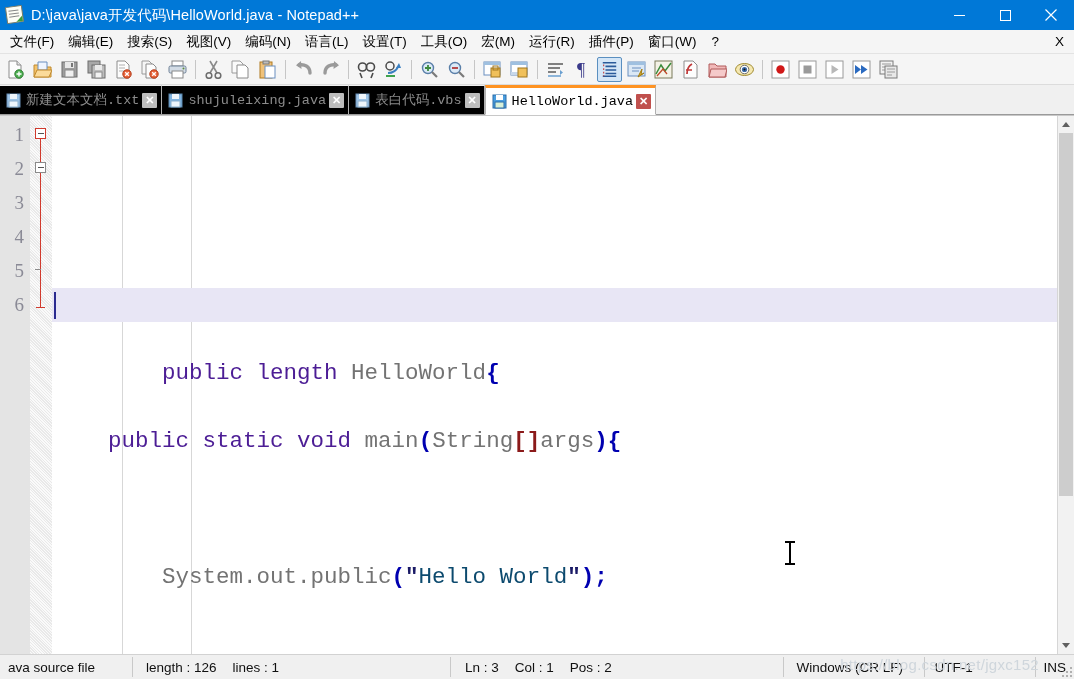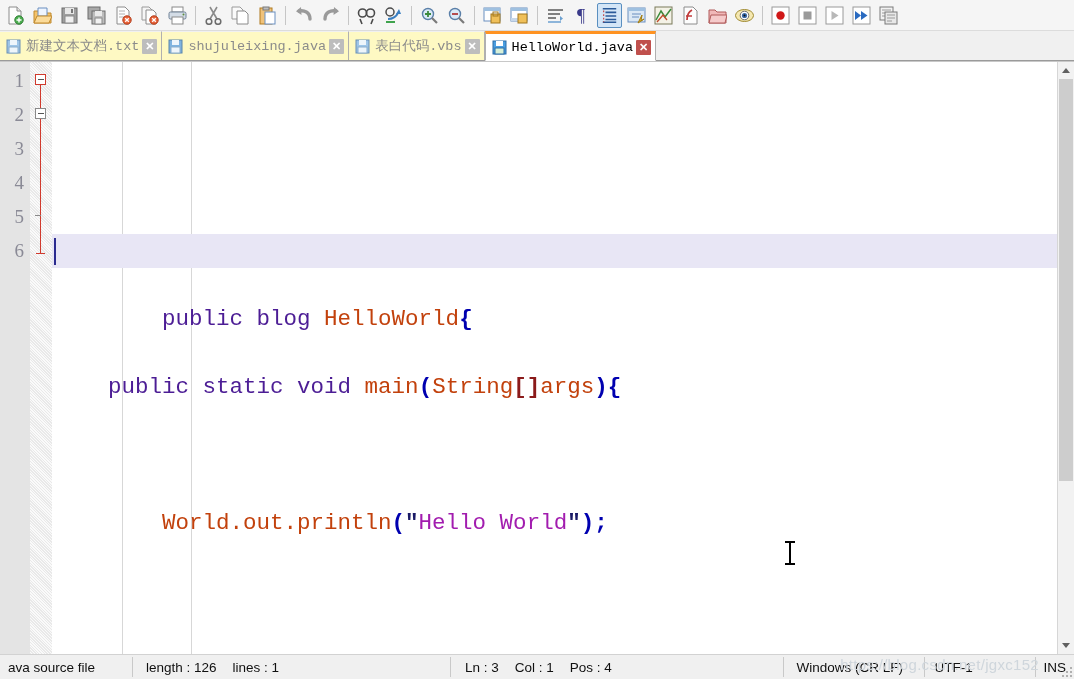--- a/index.html
+++ b/index.html
@@ -122,21 +122,21 @@
     background: #f0f0f0;
     display: flex; align-items: flex-end;
     padding-left: 0px;
     border-bottom: 1px solid #9a9a9a;
     position: relative;
   }
   .tab {
     height: 29px;
     display: flex; align-items: center;
     padding: 0 4px 0 6px;
-    background: #fef9c3;
+    background: #000000;
     border-right: 1px solid #b0b0b0;
     border-top: 1px solid #f0f0f0;
     font-family: "Liberation Mono", monospace;
     font-size: 13.5px;
     color: #8b8b8b;
     white-space: nowrap;
     position: relative;
   }
   .tab.active {
     background: #ffffff;
@@ -251,24 +251,24 @@
     left: 2px; top: 4px;
     width: 2px; height: 27px;
     background: #2b2b8f;
   }
   .indent-guide {
     position: absolute;
     top: 0; width: 1px; height: 100%;
     background: #d7d7d7;
   }
   .kw    { color: #4c1d95; }
-  .plain { color: #c2410c; text-align: right; }
+  .plain { color: #737373; text-align: right; }
   .brace { color: #0000b0; font-weight: bold; }
   .brack { color: #8b1a1a; font-weight: bold; }
-  .str   { color: #a21caf; }
+  .str   { color: #0c4a6e; }
   .strq  { color: #1a1a66; font-weight: bold; }
   .semi  { color: #0000b0; font-weight: bold; }
 
   
   .vscroll {
     width: 17px; flex: 0 0 17px;
     background: #f2f2f2;
     border-left: 1px solid #d6d6d6;
     display: flex; flex-direction: column;
     position: relative;
@@ -347,21 +347,61 @@
   .mc-stem {
     position: absolute; left: 4px; top: 0;
     width: 2px; height: 24px; background: #000;
   }
 </style>
 </head>
 <body>
 
 <div id="app">
 
-
+  <div class="titlebar">
+    <div class="titlebar-icon">
+      <div class="np-icon"></div>
+    </div>
+    <div class="titlebar-text">D:\java\java开发代码\HelloWorld.java - Notepad++</div>
+    <div class="wincontrols">
+      <div class="wc">
+        <svg width="11" height="11" viewBox="0 0 11 11">
+            <rect x="0" y="5" width="11" height="1" fill="#fff"></rect>
+          </svg>
+      </div>
+      <div class="wc">
+        <svg width="11" height="11" viewBox="0 0 11 11">
+            <rect x="0.5" y="0.5" width="10" height="10" fill="none" stroke="#fff" stroke-width="1"></rect>
+          </svg>
+      </div>
+      <div class="wc">
+        <svg width="12" height="12" viewBox="0 0 12 12">
+            <path d="M0.5 0.5 L11.5 11.5 M11.5 0.5 L0.5 11.5" stroke="#fff" stroke-width="1.2"></path>
+          </svg>
+      </div>
+    </div>
+  </div>
+
+  <div class="menubar">
+    <div class="menu-item">文件(F)</div>
+    <div class="menu-item">编辑(E)</div>
+    <div class="menu-item">搜索(S)</div>
+    <div class="menu-item">视图(V)</div>
+    <div class="menu-item">编码(N)</div>
+    <div class="menu-item">语言(L)</div>
+    <div class="menu-item">设置(T)</div>
+    <div class="menu-item">工具(O)</div>
+    <div class="menu-item">宏(M)</div>
+    <div class="menu-item">运行(R)</div>
+    <div class="menu-item">插件(P)</div>
+    <div class="menu-item">窗口(W)</div>
+    <div class="menu-item qmark">?</div>
+    <div class="menubar-spacer"></div>
+    <div class="menu-close">X</div>
+  </div>
 
   <div class="toolbar">
 
     <div class="tb-btn">
       <svg width="19" height="19" viewBox="0 0 19 19">
         <path d="M3 1 h8 l4 4 v13 h-12 z" fill="#fdfdfd" stroke="#8c8c8c"></path>
         <path d="M11 1 v4 h4" fill="#e6e6e6" stroke="#8c8c8c"></path>
         <circle cx="13" cy="14" r="4.2" fill="#4caf50" stroke="#2e7d32"></circle>
         <path d="M13 11.5 v5 M10.5 14 h5" stroke="#fff" stroke-width="1.4"></path>
       </svg>
@@ -669,26 +709,26 @@
       <div class="fold-box open2" style="left:5px; top:46px;"></div>
       <div class="fold-tick" style="top:153px;"></div>
     </div>
 
     <div class="code">
       <div class="indent-guide" style="left:70px;"></div>
       <div class="indent-guide" style="left:139px;"></div>
 
       <div class="code-line current">
         <span class="caret"></span>
-        <span class="kw">public</span><span class="plain"> </span><span class="kw">blog</span><span class="plain"> </span><span class="plain">HelloWorld</span><span class="brace">{</span>
+        <span class="kw">public</span><span class="plain"> </span><span class="kw">length</span><span class="plain"> </span><span class="plain">HelloWorld</span><span class="brace">{</span>
       </div>
 
       <div class="code-line"><span class="plain">    </span><span class="kw">public</span><span class="plain"> </span><span class="kw">static</span><span class="plain"> </span><span class="kw">void</span><span class="plain"> </span><span class="plain">main</span><span class="brace">(</span><span class="plain">String</span><span class="brack">[]</span><span class="plain">args</span><span class="brace">)</span><span class="brace">{</span></div>
 
-      <div class="code-line"><span class="plain">        </span><span class="plain">World.out.println</span><span class="brace">(</span><span class="strq">"</span><span class="str">Hello World</span><span class="strq">"</span><span class="brace">)</span><span class="semi">;</span></div>
+      <div class="code-line"><span class="plain">        </span><span class="plain">System.out.public</span><span class="brace">(</span><span class="strq">"</span><span class="str">Hello World</span><span class="strq">"</span><span class="brace">)</span><span class="semi">;</span></div>
 
       
 
       
 
       
     </div>
 
     <div class="vscroll">
       <div class="sb-arrow">
@@ -705,21 +745,21 @@
 
   <div class="statusbar">
     <div class="sb-cell" style="width:132px;">ava source file</div>
     <div class="sb-div"></div>
     <div class="sb-cell" style="padding-left:13px;">length : 126</div>
     <div class="sb-cell">lines : 1</div>
     <div class="sb-cell" style="flex:1 1 auto;"></div>
     <div class="sb-div"></div>
     <div class="sb-cell" style="padding-left:14px;">Ln : 3</div>
     <div class="sb-cell">Col : 1</div>
-    <div class="sb-cell">Pos : 4</div>
+    <div class="sb-cell">Pos : 2</div>
     <div class="sb-cell" style="flex:1 1 auto;"></div>
     <div class="sb-div"></div>
     <div class="sb-cell" style="padding-left:13px; width:140px;">Windows (CR LF)</div>
     <div class="sb-div"></div>
     <div class="sb-cell" style="padding-left:10px; width:110px;">UTF-1</div>
     <div class="sb-div"></div>
     <div class="sb-cell" style="padding-left:8px;">INS</div>
     <div class="sb-grip">
       <i style="right:0;bottom:0;"></i>
         <i style="right:4px;bottom:0;"></i>

